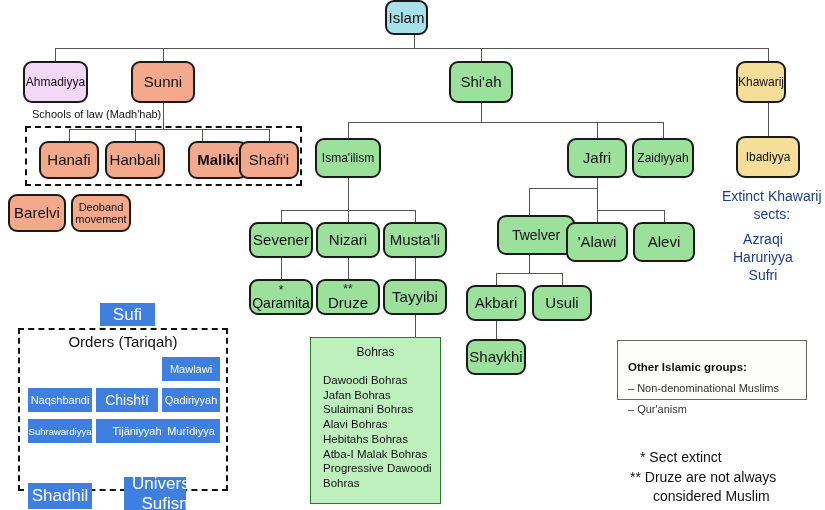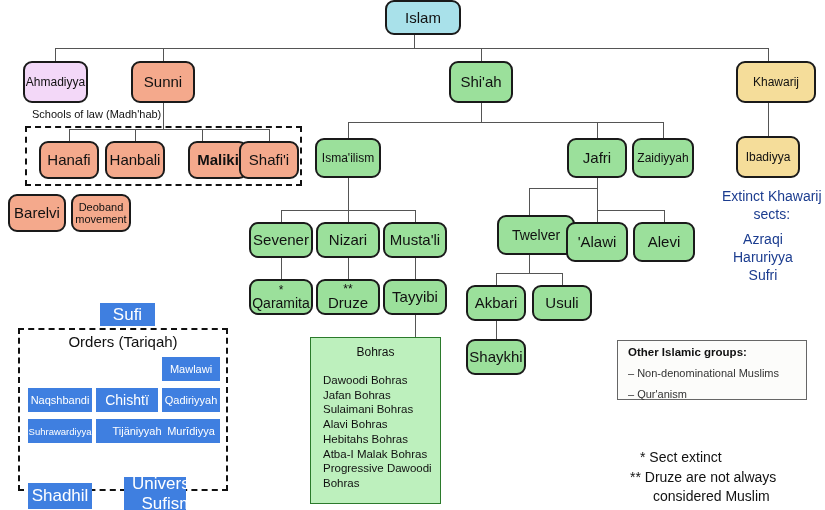--- a/index.html
+++ b/index.html
@@ -66,21 +66,21 @@
   .panel .phead{
     text-align:center;font-size:12px;color:#111;padding-top:7px;
   }
   .panel ul{margin:0;padding:14px 0 0 12px;list-style:none;}
   .panel li{font-size:11.5px;color:#111;line-height:1.28;}
 
   
   .obox{
     position:absolute;box-sizing:border-box;
     border:1px solid #666;background:#fcfcfa;
-    z-index:3;padding:5px 10px;
+    z-index:3;padding:20px 10px;
   }
   .obox .otitle{font-size:11.5px;font-weight:bold;color:#111;}
   .obox .oitem{font-size:11px;color:#333;margin-top:9px;}
 
   
   .sufi{
     position:absolute;box-sizing:border-box;
     background:#3f7fe0;color:#ffffff;
     display:flex;align-items:center;justify-content:center;
     text-align:center;white-space:nowrap;z-index:4;
@@ -146,37 +146,37 @@
 
   <div class="ln lnv" style="left:529px;top:255px;height:18px;"></div>
   <div class="ln lnh" style="left:496px;top:273px;width:66px;"></div>
   <div class="ln lnv" style="left:496px;top:273px;height:12px;"></div>
   <div class="ln lnv" style="left:562px;top:273px;height:12px;"></div>
 
   <div class="ln lnv" style="left:496px;top:321px;height:18px;"></div>
 
   <div class="ln lnv" style="left:768px;top:103px;height:33px;"></div>
 
-  <div class="node c-blue" style="left:385px;top:0px;width:76px;height:35px;">
+  <div class="node c-blue" style="left:385px;top:0px;width:43px;height:35px;">
     <span>Islam</span>
   </div>
 
   <div class="node c-lav sm" style="left:23px;top:61px;width:65px;height:42px;">
     <span>Ahmadiyya</span>
   </div>
 
   <div class="node c-salmon" style="left:131px;top:61px;width:64px;height:42px;">
     <span>Sunni</span>
   </div>
 
   <div class="node c-green" style="left:449px;top:61px;width:64px;height:42px;">
     <span>Shi'ah</span>
   </div>
 
-  <div class="node c-gold sm" style="left:736px;top:61px;width:80px;height:42px;">
+  <div class="node c-gold sm" style="left:736px;top:61px;width:50px;height:42px;">
     <span>Khawarij</span>
   </div>
 
   <div class="txt caption" style="left:32px;top:108px;">Schools of law (Madh'hab)</div>
 
   <div class="dash" style="left:25px;top:126px;width:277px;height:60px;"></div>
 
   <div class="node c-salmon" style="left:39px;top:141px;width:60px;height:38px;">
     <span>Hanafi</span>
   </div>

